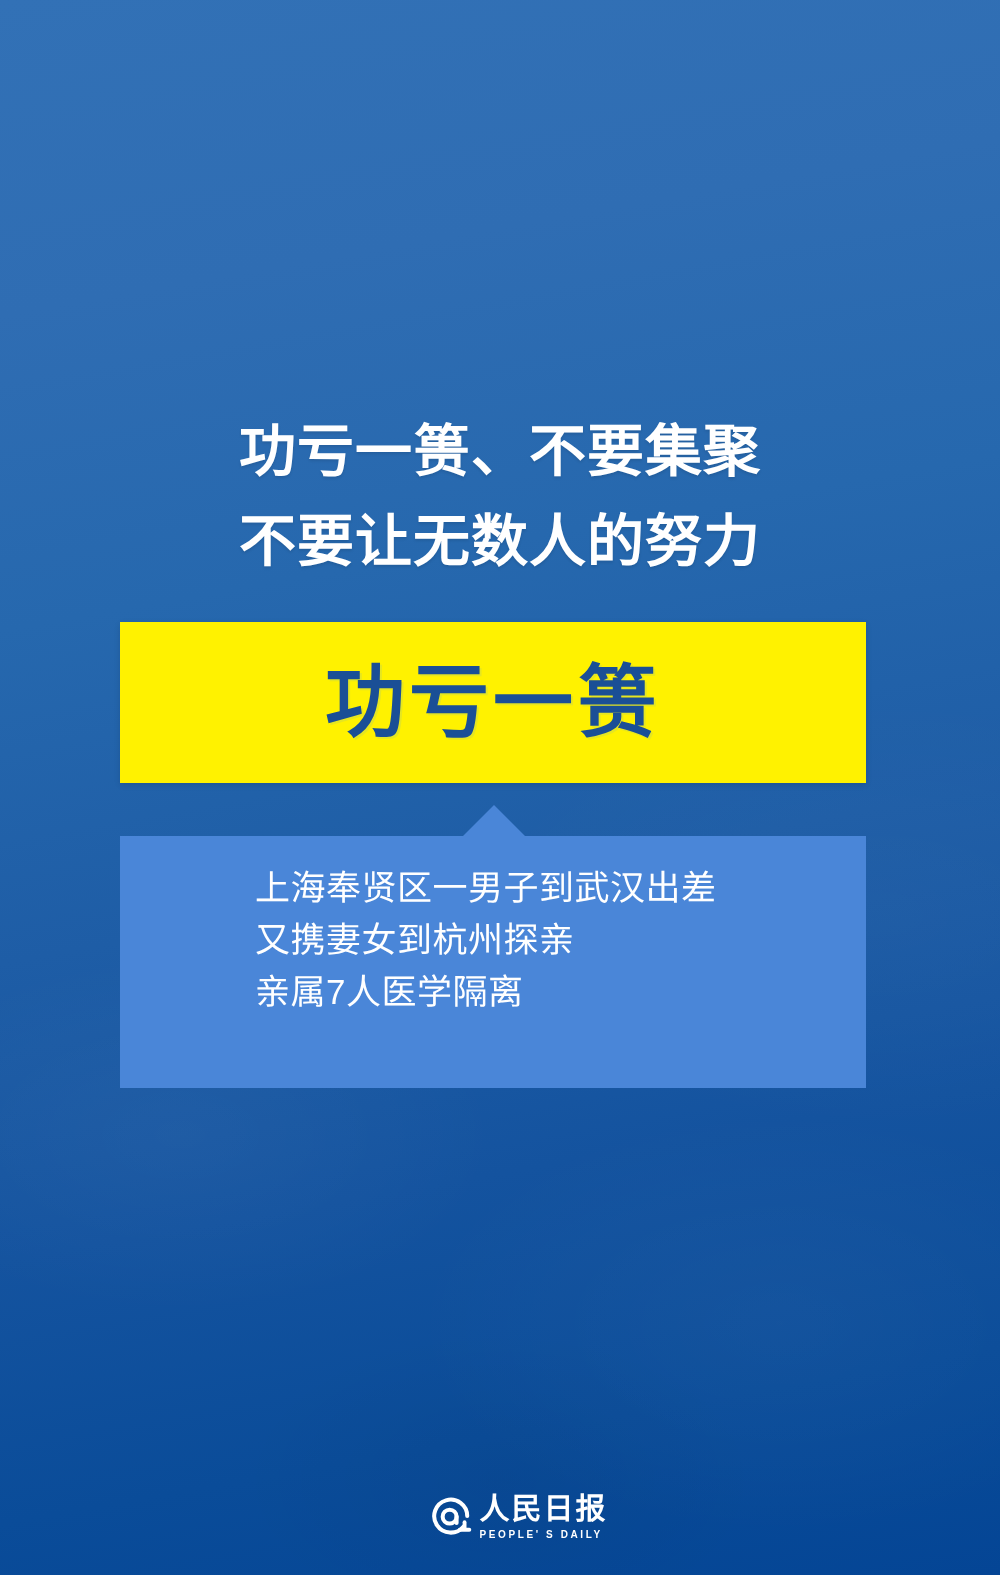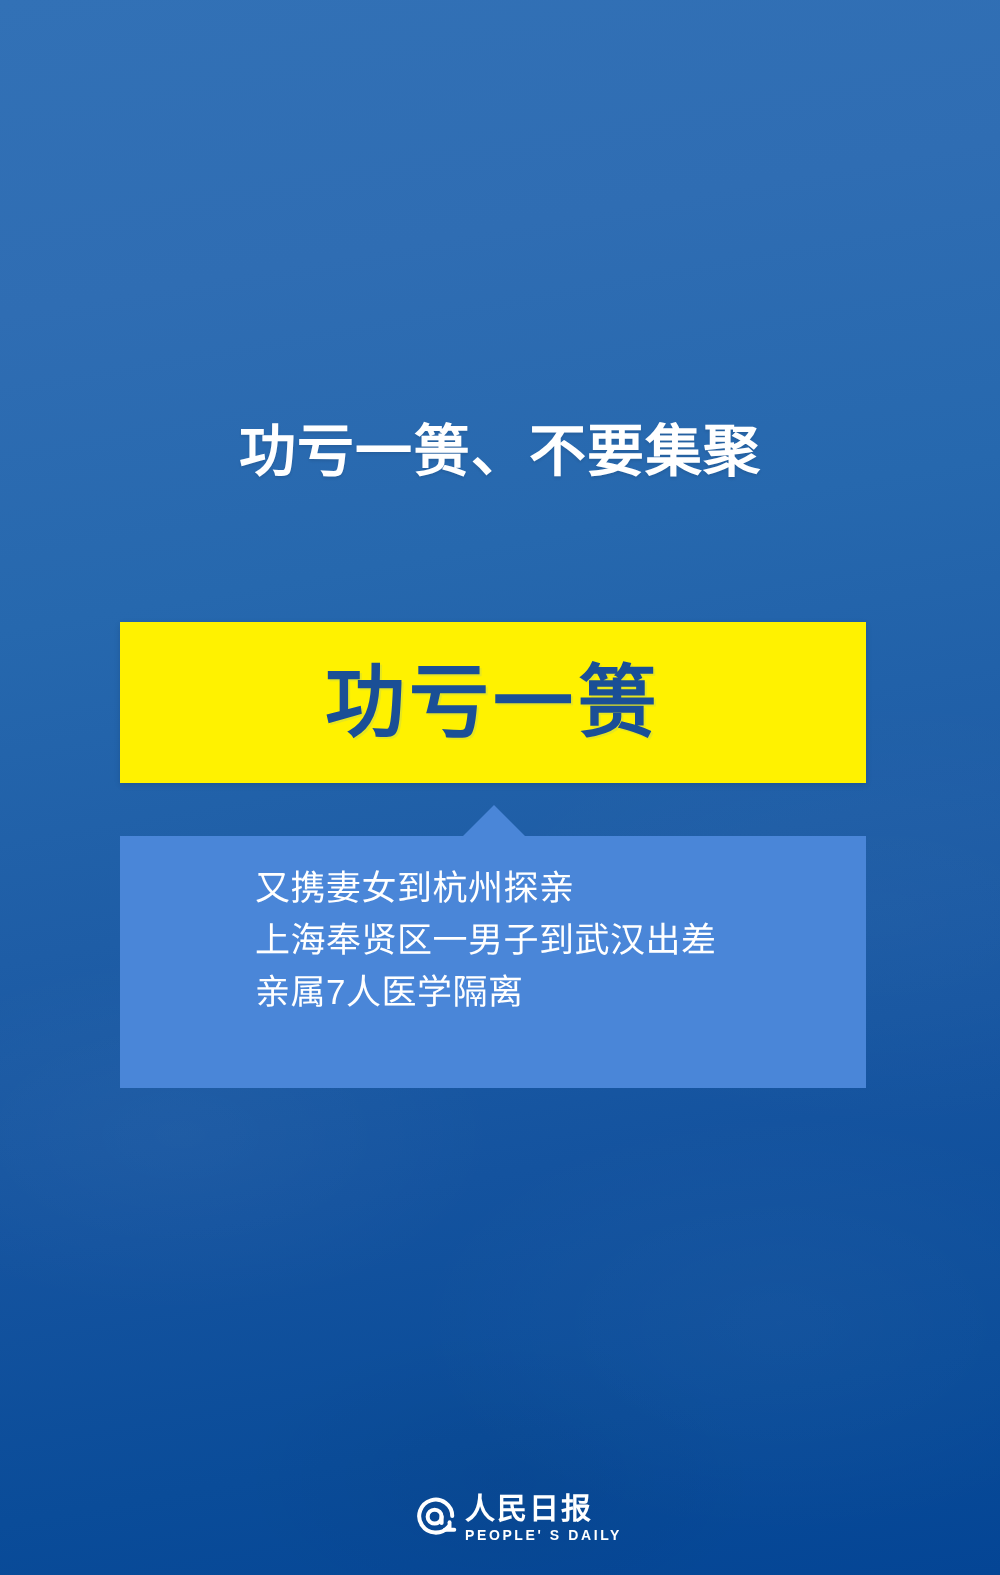--- a/index.html
+++ b/index.html
@@ -141,48 +141,49 @@
   .logo-cn {
     color: #ffffff;
     font-size: 30px;
     font-weight: bold;
     letter-spacing: 2px;
     line-height: 32px;
     white-space: nowrap;
   }
   .logo-en {
     color: #ffffff;
-    font-size: 14px;
+    font-size: 10px;
     font-weight: bold;
     letter-spacing: 2.6px;
     line-height: 16px;
     margin-top: 2px;
     white-space: nowrap;
   }
 </style>
 </head>
 <body>
 
 <div id="poster">
 
   <div class="mottle"></div>
 
   <div class="headline">
     <span class="headline-line">功亏一篑、不要集聚</span>
+    <span class="headline-line">不要让无数人的努力</span>
   </div>
 
   <div class="yellow-banner">
     <span class="yellow-banner-text">功亏一篑</span>
   </div>
 
   <div class="info-card">
     <div class="info-arrow"></div>
     <div class="info-lines">
+      <span class="info-line">上海奉贤区一男子到武汉出差</span>
       <span class="info-line">又携妻女到杭州探亲</span>
-      <span class="info-line">上海奉贤区一男子到武汉出差</span>
       <span class="info-line">亲属7人医学隔离</span>
     </div>
   </div>
 
   <div class="logo">
     <svg class="logo-mark" viewBox="0 0 48 48" aria-hidden="true">
 
       <path d="M37.5 33.5a18 18 0 1 1 4.2 -11.6" fill="none" stroke="#ffffff" stroke-width="4.4" stroke-linecap="round"></path>
 
       <circle cx="22.5" cy="22.5" r="7.6" fill="none" stroke="#ffffff" stroke-width="4.4"></circle>

